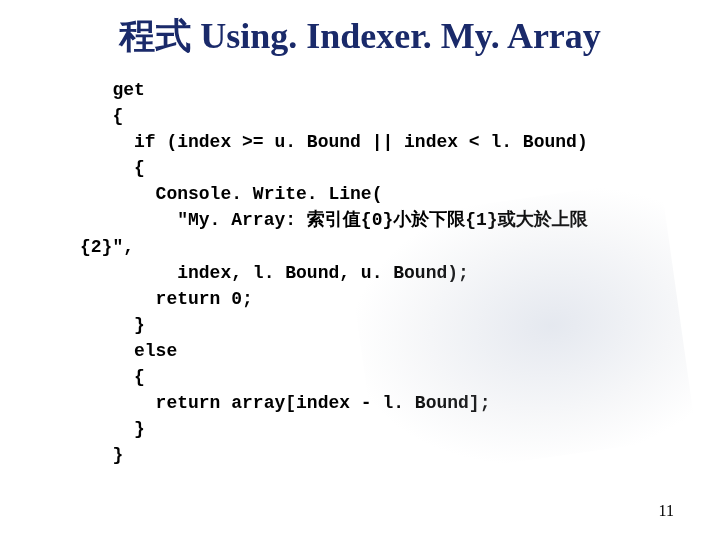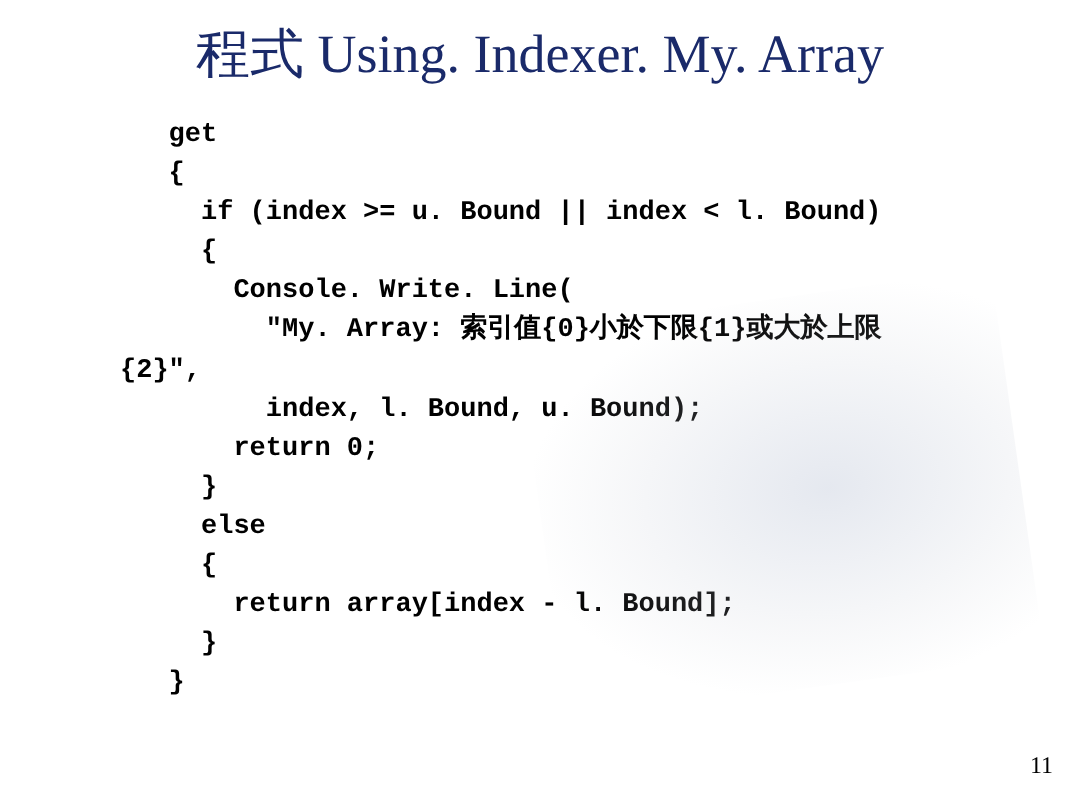--- a/index.html
+++ b/index.html
@@ -18,40 +18,40 @@
     right: 40px;
     bottom: 80px;
     width: 320px;
     height: 260px;
     background: radial-gradient(ellipse at 60% 50%, rgba(180,190,210,0.35) 0%, rgba(200,205,215,0.15) 50%, rgba(255,255,255,0) 75%);
     transform: rotate(-8deg);
     pointer-events: none;
   }
   .title {
     text-align: center;
-    font-weight: normal;
+    font-weight: bold;
     font-size: 36px;
     color: #1a2a6a;
     margin-top: 14px;
     line-height: 1.25;
     font-family: "Microsoft JhengHei", "PMingLiU", "Times New Roman", serif;
   }
   .code {
     font-family: "Courier New", monospace;
     font-size: 18px;
     font-weight: bold;
     color: #000;
     white-space: pre;
     margin-left: 80px;
     margin-top: 18px;
     line-height: 1.45;
   }
   .pagenum {
     position: absolute;
-    right: 18px;
+    right: 46px;
     bottom: 20px;
     font-family: "Times New Roman", serif;
     font-size: 16px;
     color: #000;
   }
 </style>
 </head>
 <body>
 
 <div class="bg"></div>

